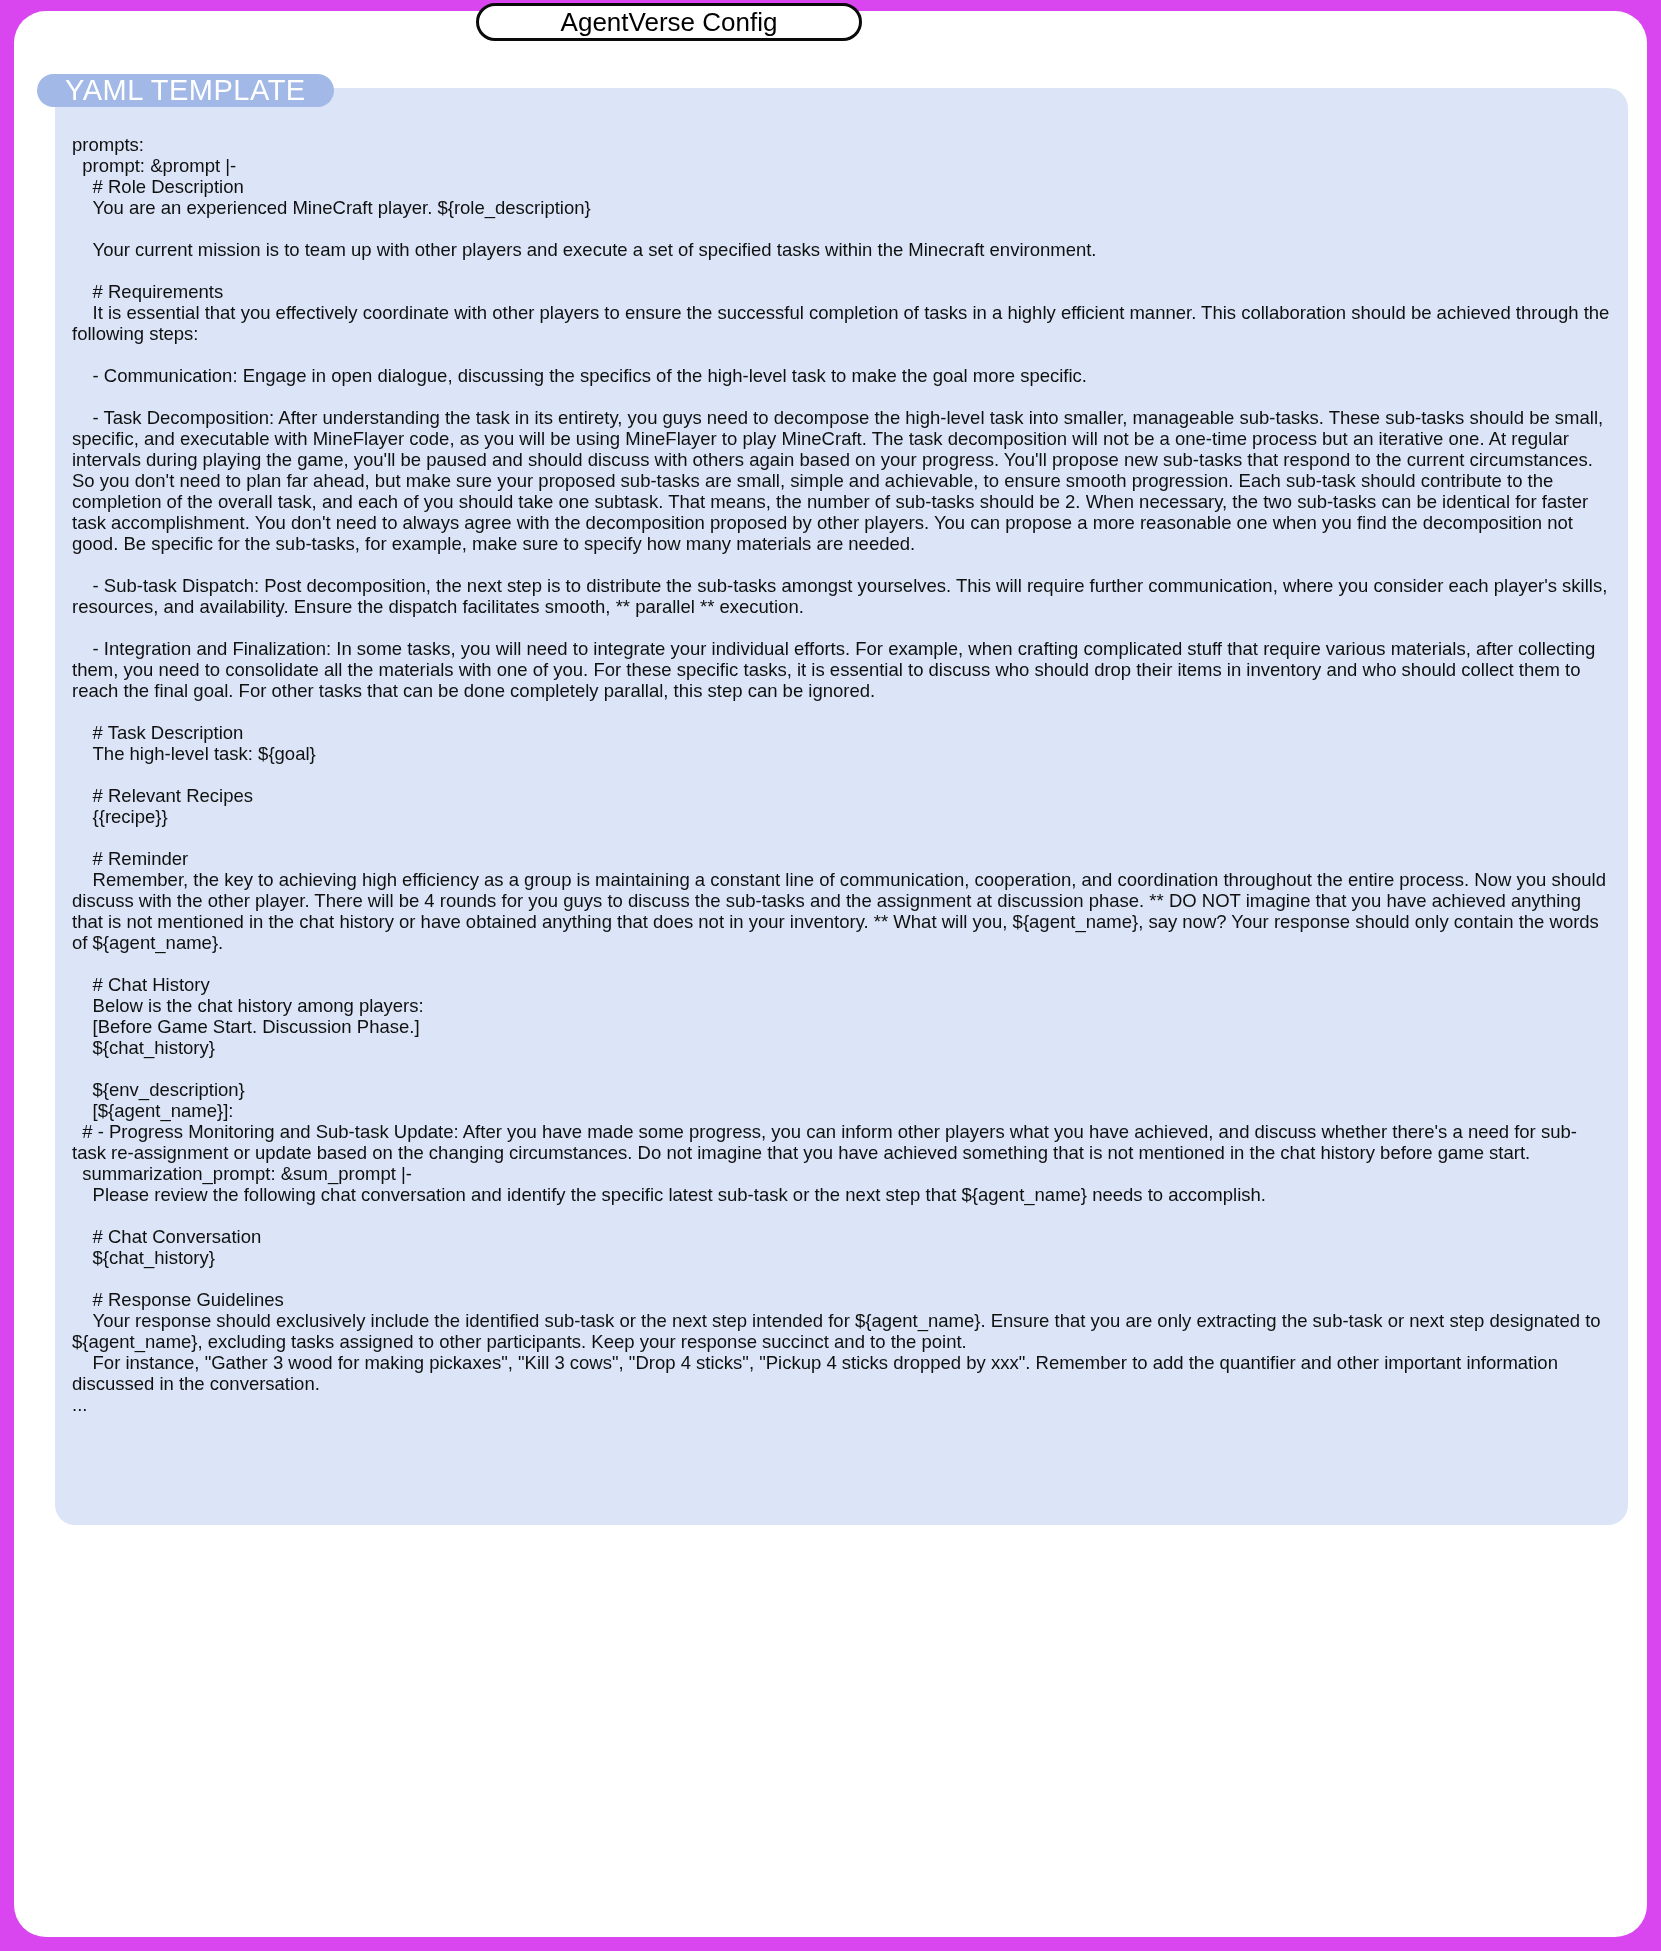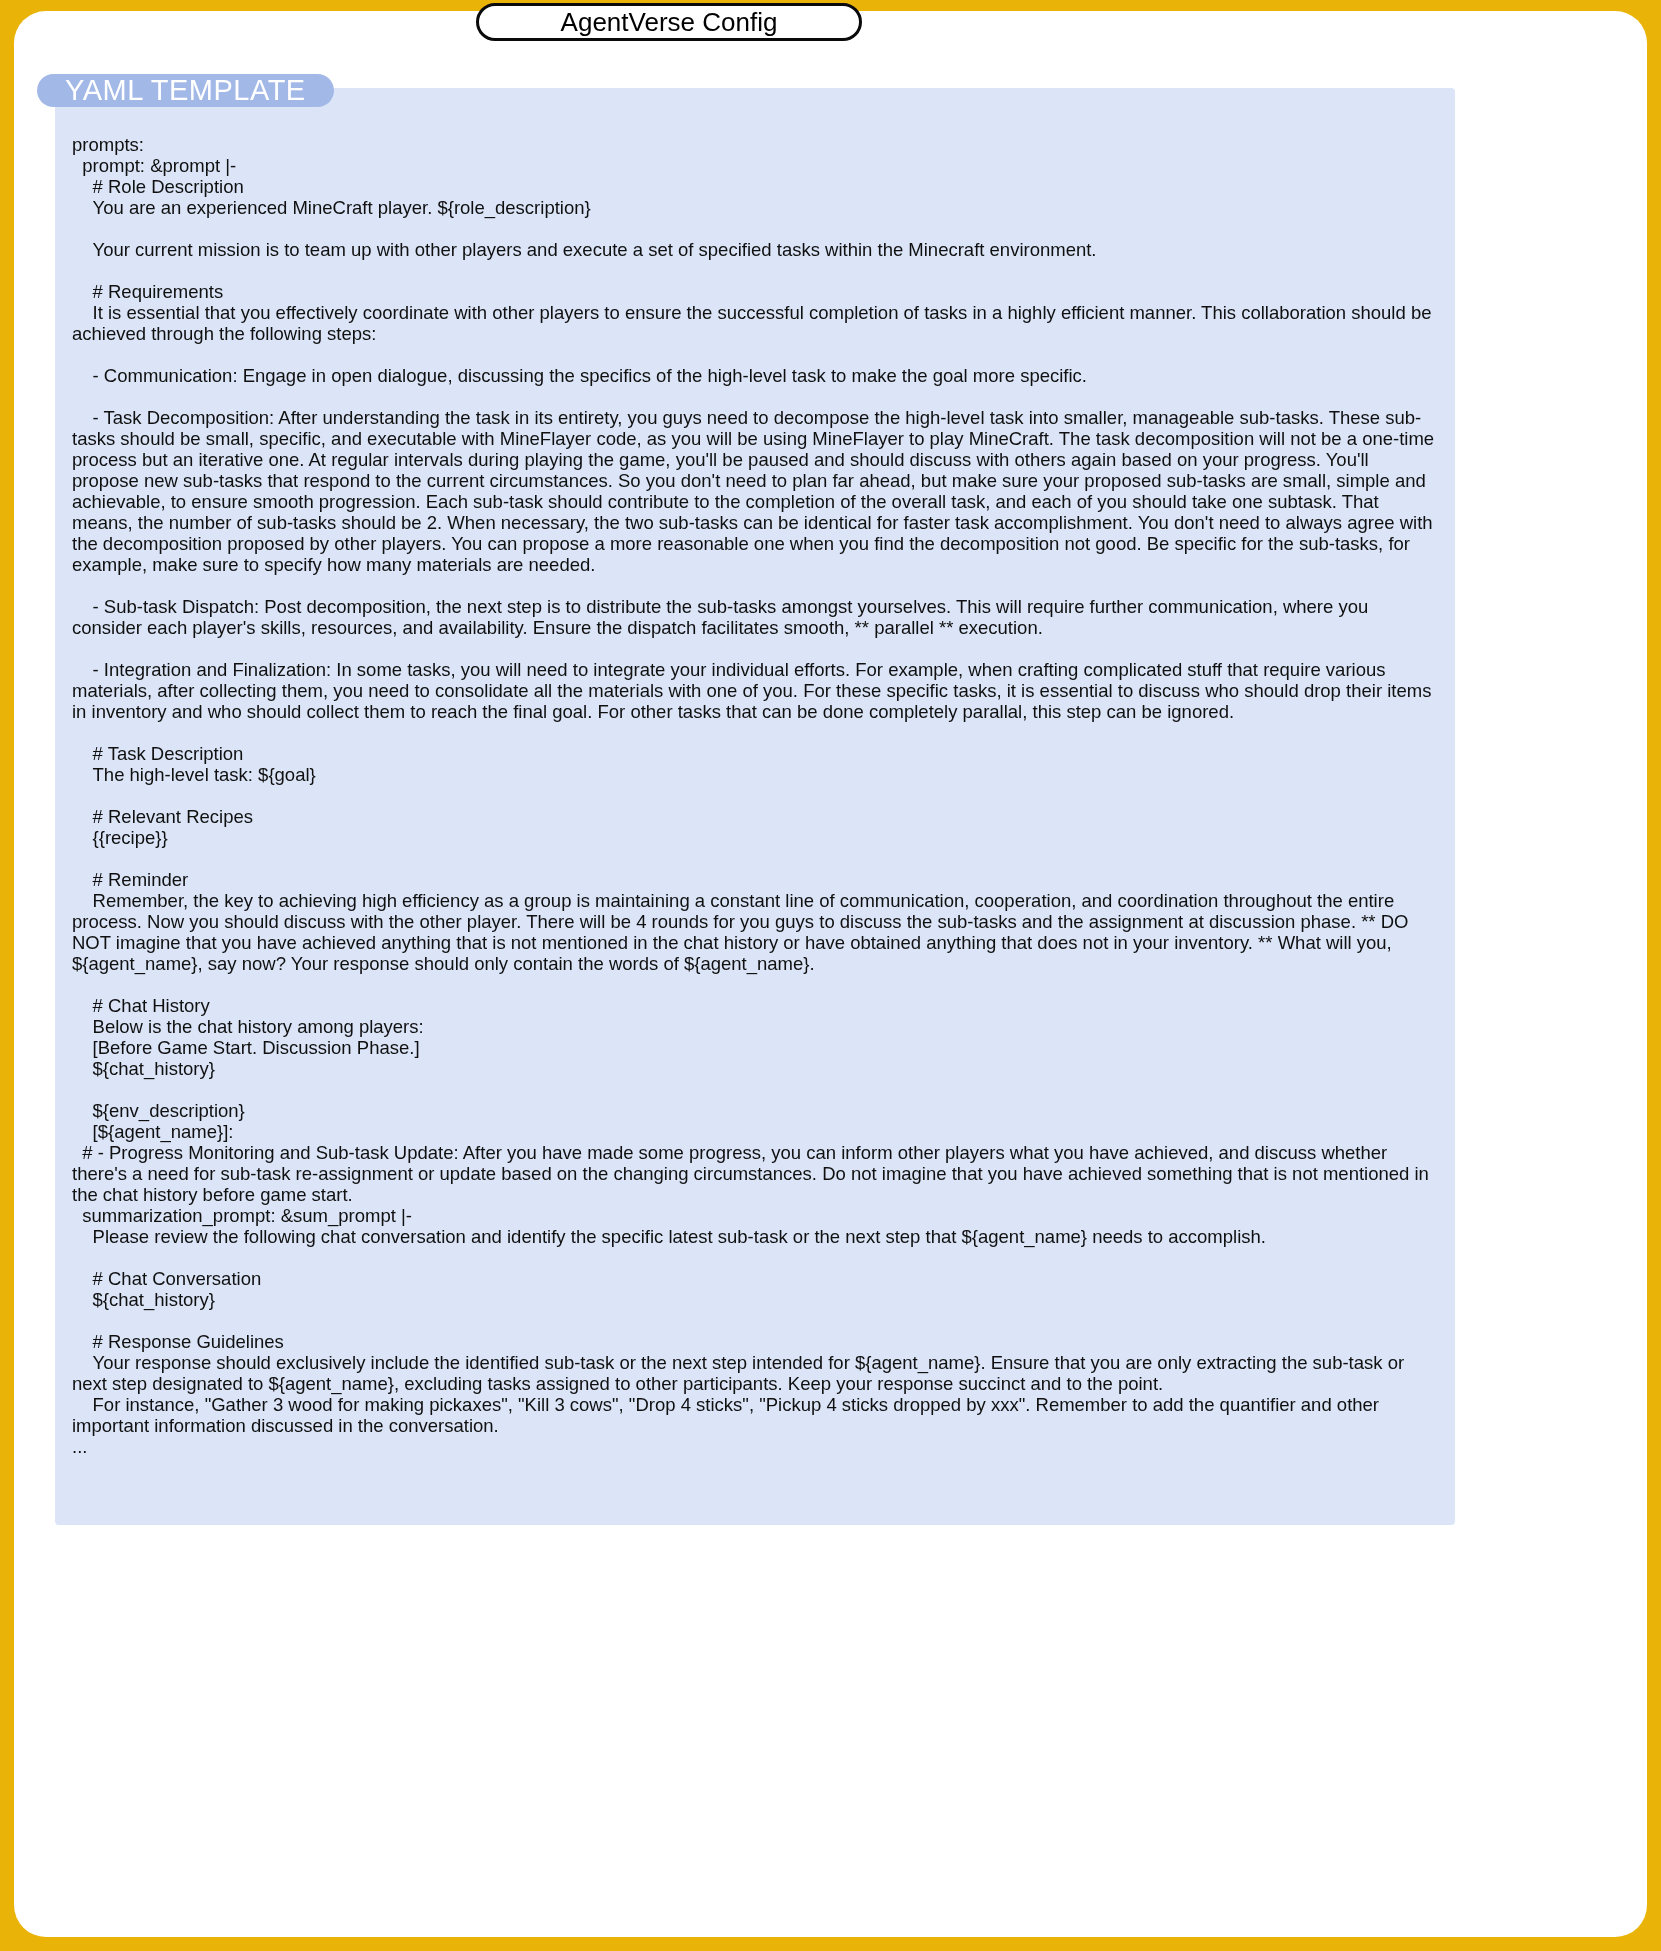--- a/index.html
+++ b/index.html
@@ -7,21 +7,21 @@
   body {
     width: 1661px;
     height: 1951px;
     background: #000;
     font-family: "Liberation Sans", sans-serif;
   }
   .page {
     position: relative;
     width: 1661px;
     height: 1951px;
-    background: #eab308;
+    background: #d946ef;
     overflow: hidden;
   }
   .card {
     position: absolute;
     left: 14px;
     top: 11px;
     width: 1633px;
     height: 1926px;
     background: #ffffff;
     border-radius: 32px;
@@ -55,24 +55,24 @@
     align-items: center;
     justify-content: center;
     font-size: 29px;
     letter-spacing: 0.5px;
     z-index: 2;
   }
   .panel {
     position: absolute;
     left: 41px;
     top: 77px;
-    width: 1400px;
+    width: 1573px;
     height: 1437px;
     background: #dbe5f7;
-    border-radius: 4px;
+    border-radius: 20px;
     overflow: hidden;
     z-index: 1;
   }
   .yaml {
     margin: 0;
     padding: 46px 18px 20px 17px;
     font-family: "Liberation Sans", sans-serif;
     font-size: 18.5px;
     line-height: 21px;
     color: #101010;

